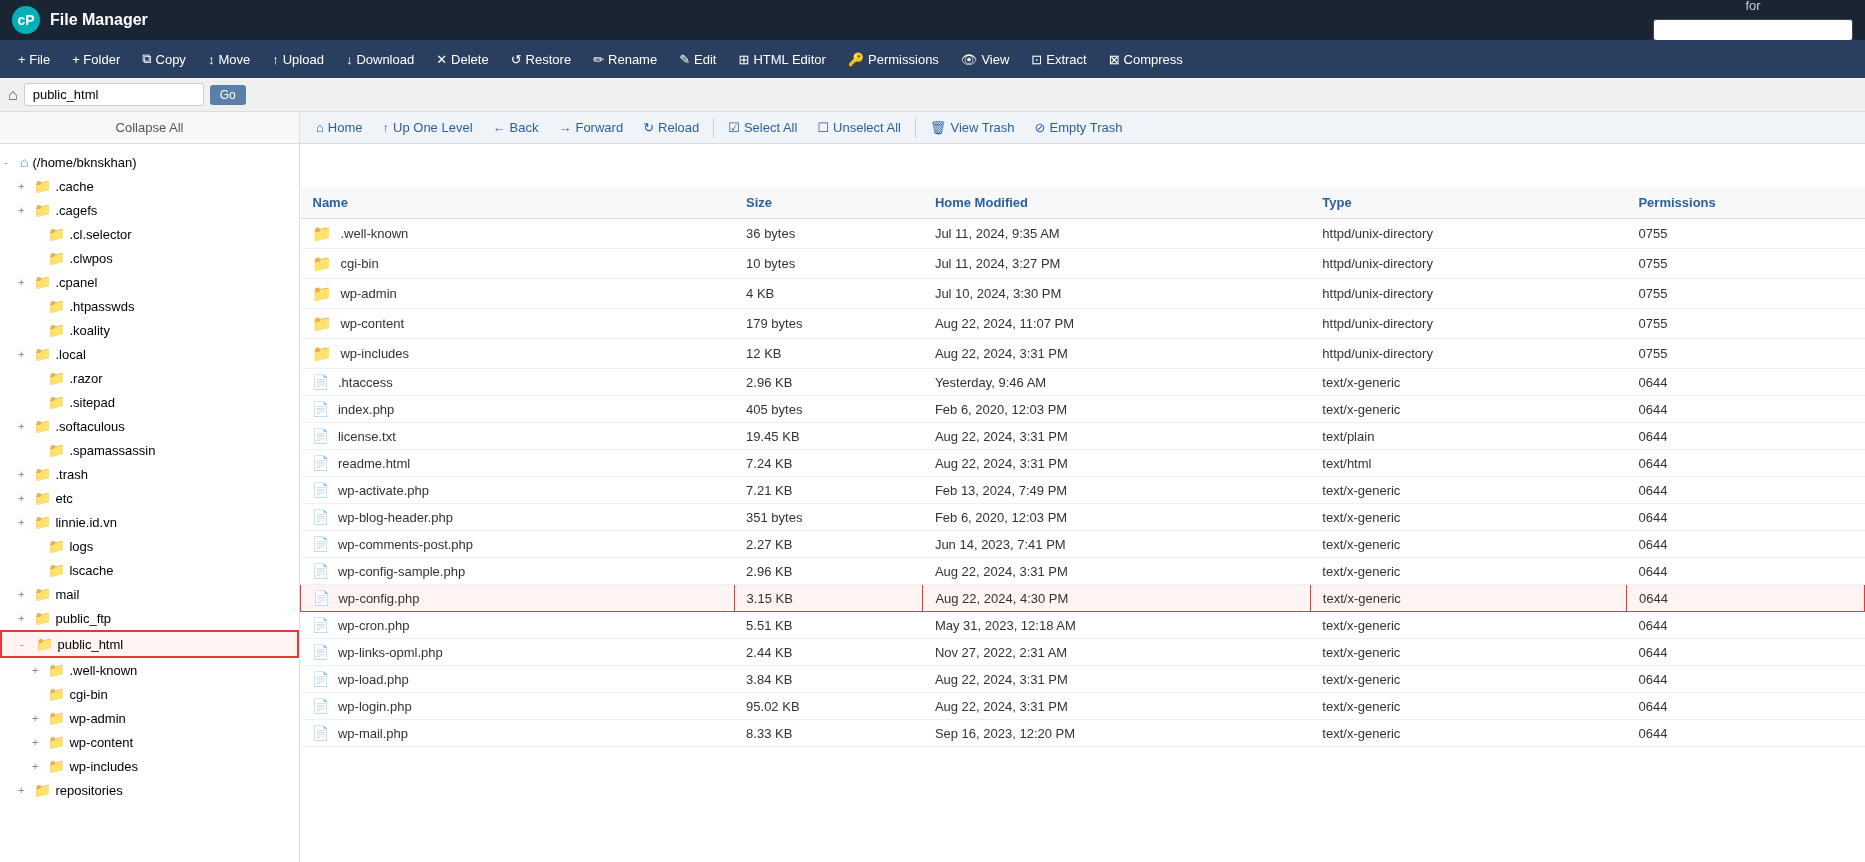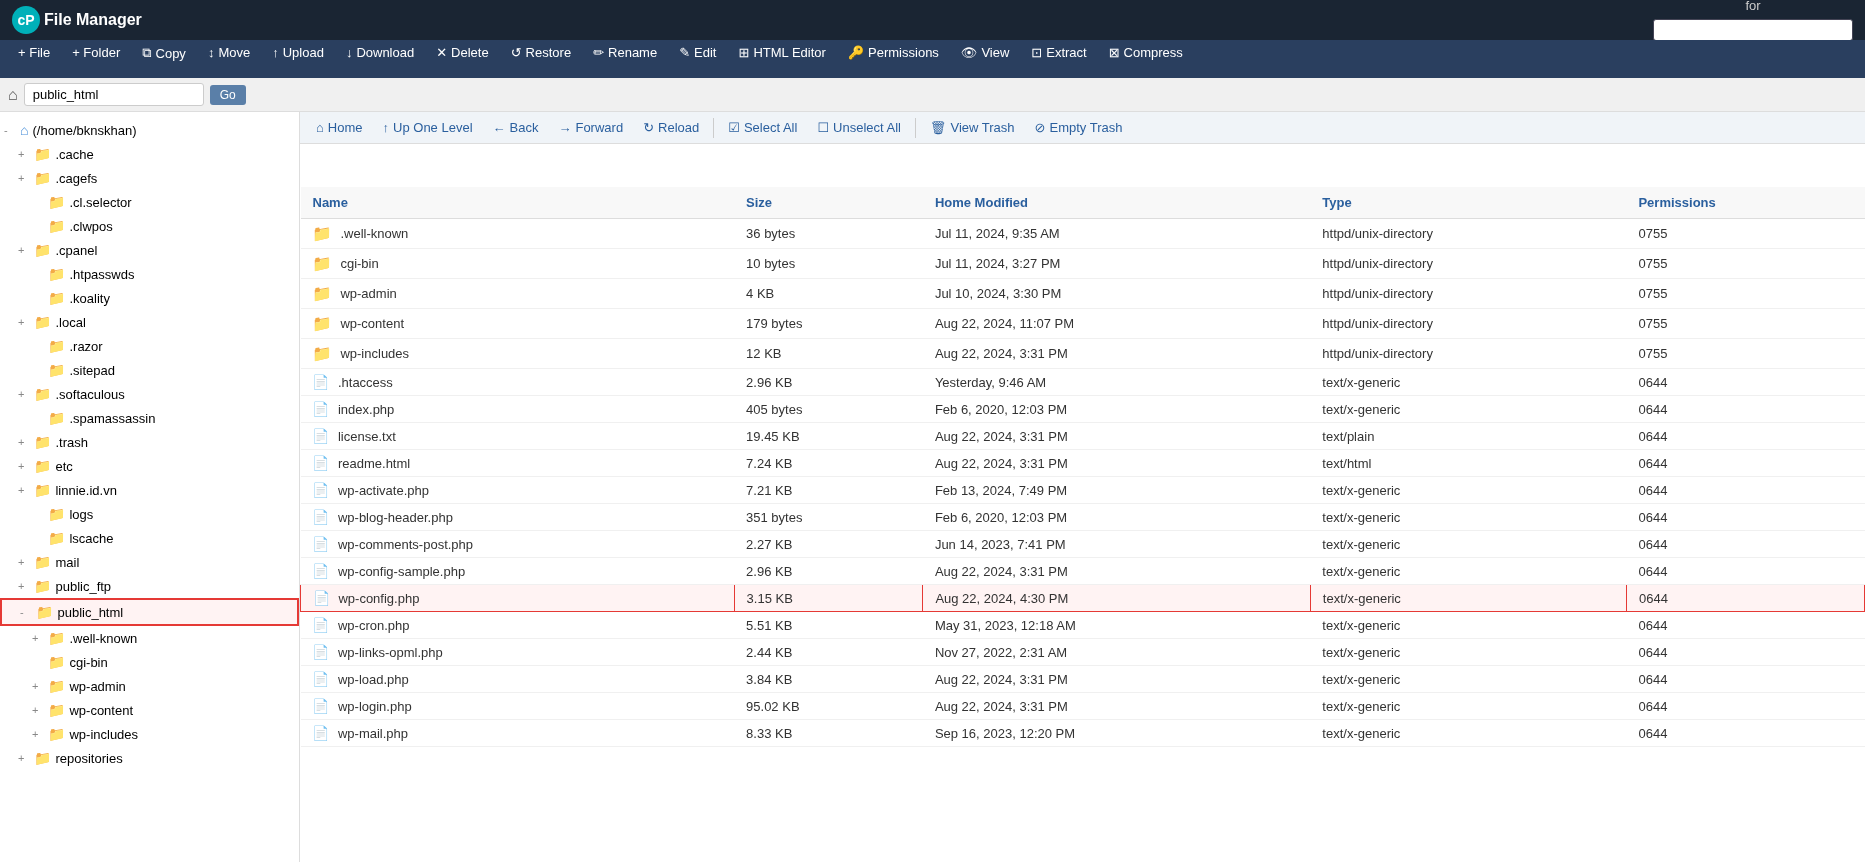--- a/index.html
+++ b/index.html
@@ -11,21 +11,21 @@
       color: white;
       display: flex;
       align-items: center;
       padding: 0 12px;
       height: 40px;
       flex-shrink: 0;
     }
     .top-bar-logo {
       display: flex;
       align-items: center;
-      gap: 4px;
+      gap: 10px;
       font-size: 16px;
       font-weight: bold;
       color: white;
       margin-right: auto;
     }
     .logo-icon {
       width: 28px;
       height: 28px;
       background: #00b0b9;
       border-radius: 50%;
@@ -77,21 +77,21 @@
       border-radius: 3px;
       cursor: pointer;
       font-size: 12px;
     }
 
     
     .toolbar {
       background: #2a3f5f;
       color: white;
       display: flex;
-      align-items: flex-start;
+      align-items: center;
       padding: 0 8px;
       height: 38px;
       flex-shrink: 0;
       gap: 2px;
     }
     .toolbar-btn {
       background: none;
       border: none;
       color: white;
       padding: 5px 10px;
@@ -341,20 +341,21 @@
 
 <div class="address-bar">
   <span class="address-bar-home">⌂</span>
   <input type="text" class="address-input" value="public_html" style="">
   <button class="address-go-btn">Go</button>
 </div>
 
 <div class="main-layout">
 
   <div class="sidebar">
+    <button class="sidebar-collapse-btn">Collapse All</button>
     <div class="sidebar-tree" id="sidebar-tree">
         <div class="tree-item">
           <div class="tree-label" style="padding-left: 4px;">
             <span class="expand-icon">-</span>
             <span class="folder-icon-blue">⌂</span>
             <span>(/home/bknskhan)</span>
           </div>
         </div>
         <div class="tree-item">
           <div class="tree-label" style="padding-left: 18px;">

